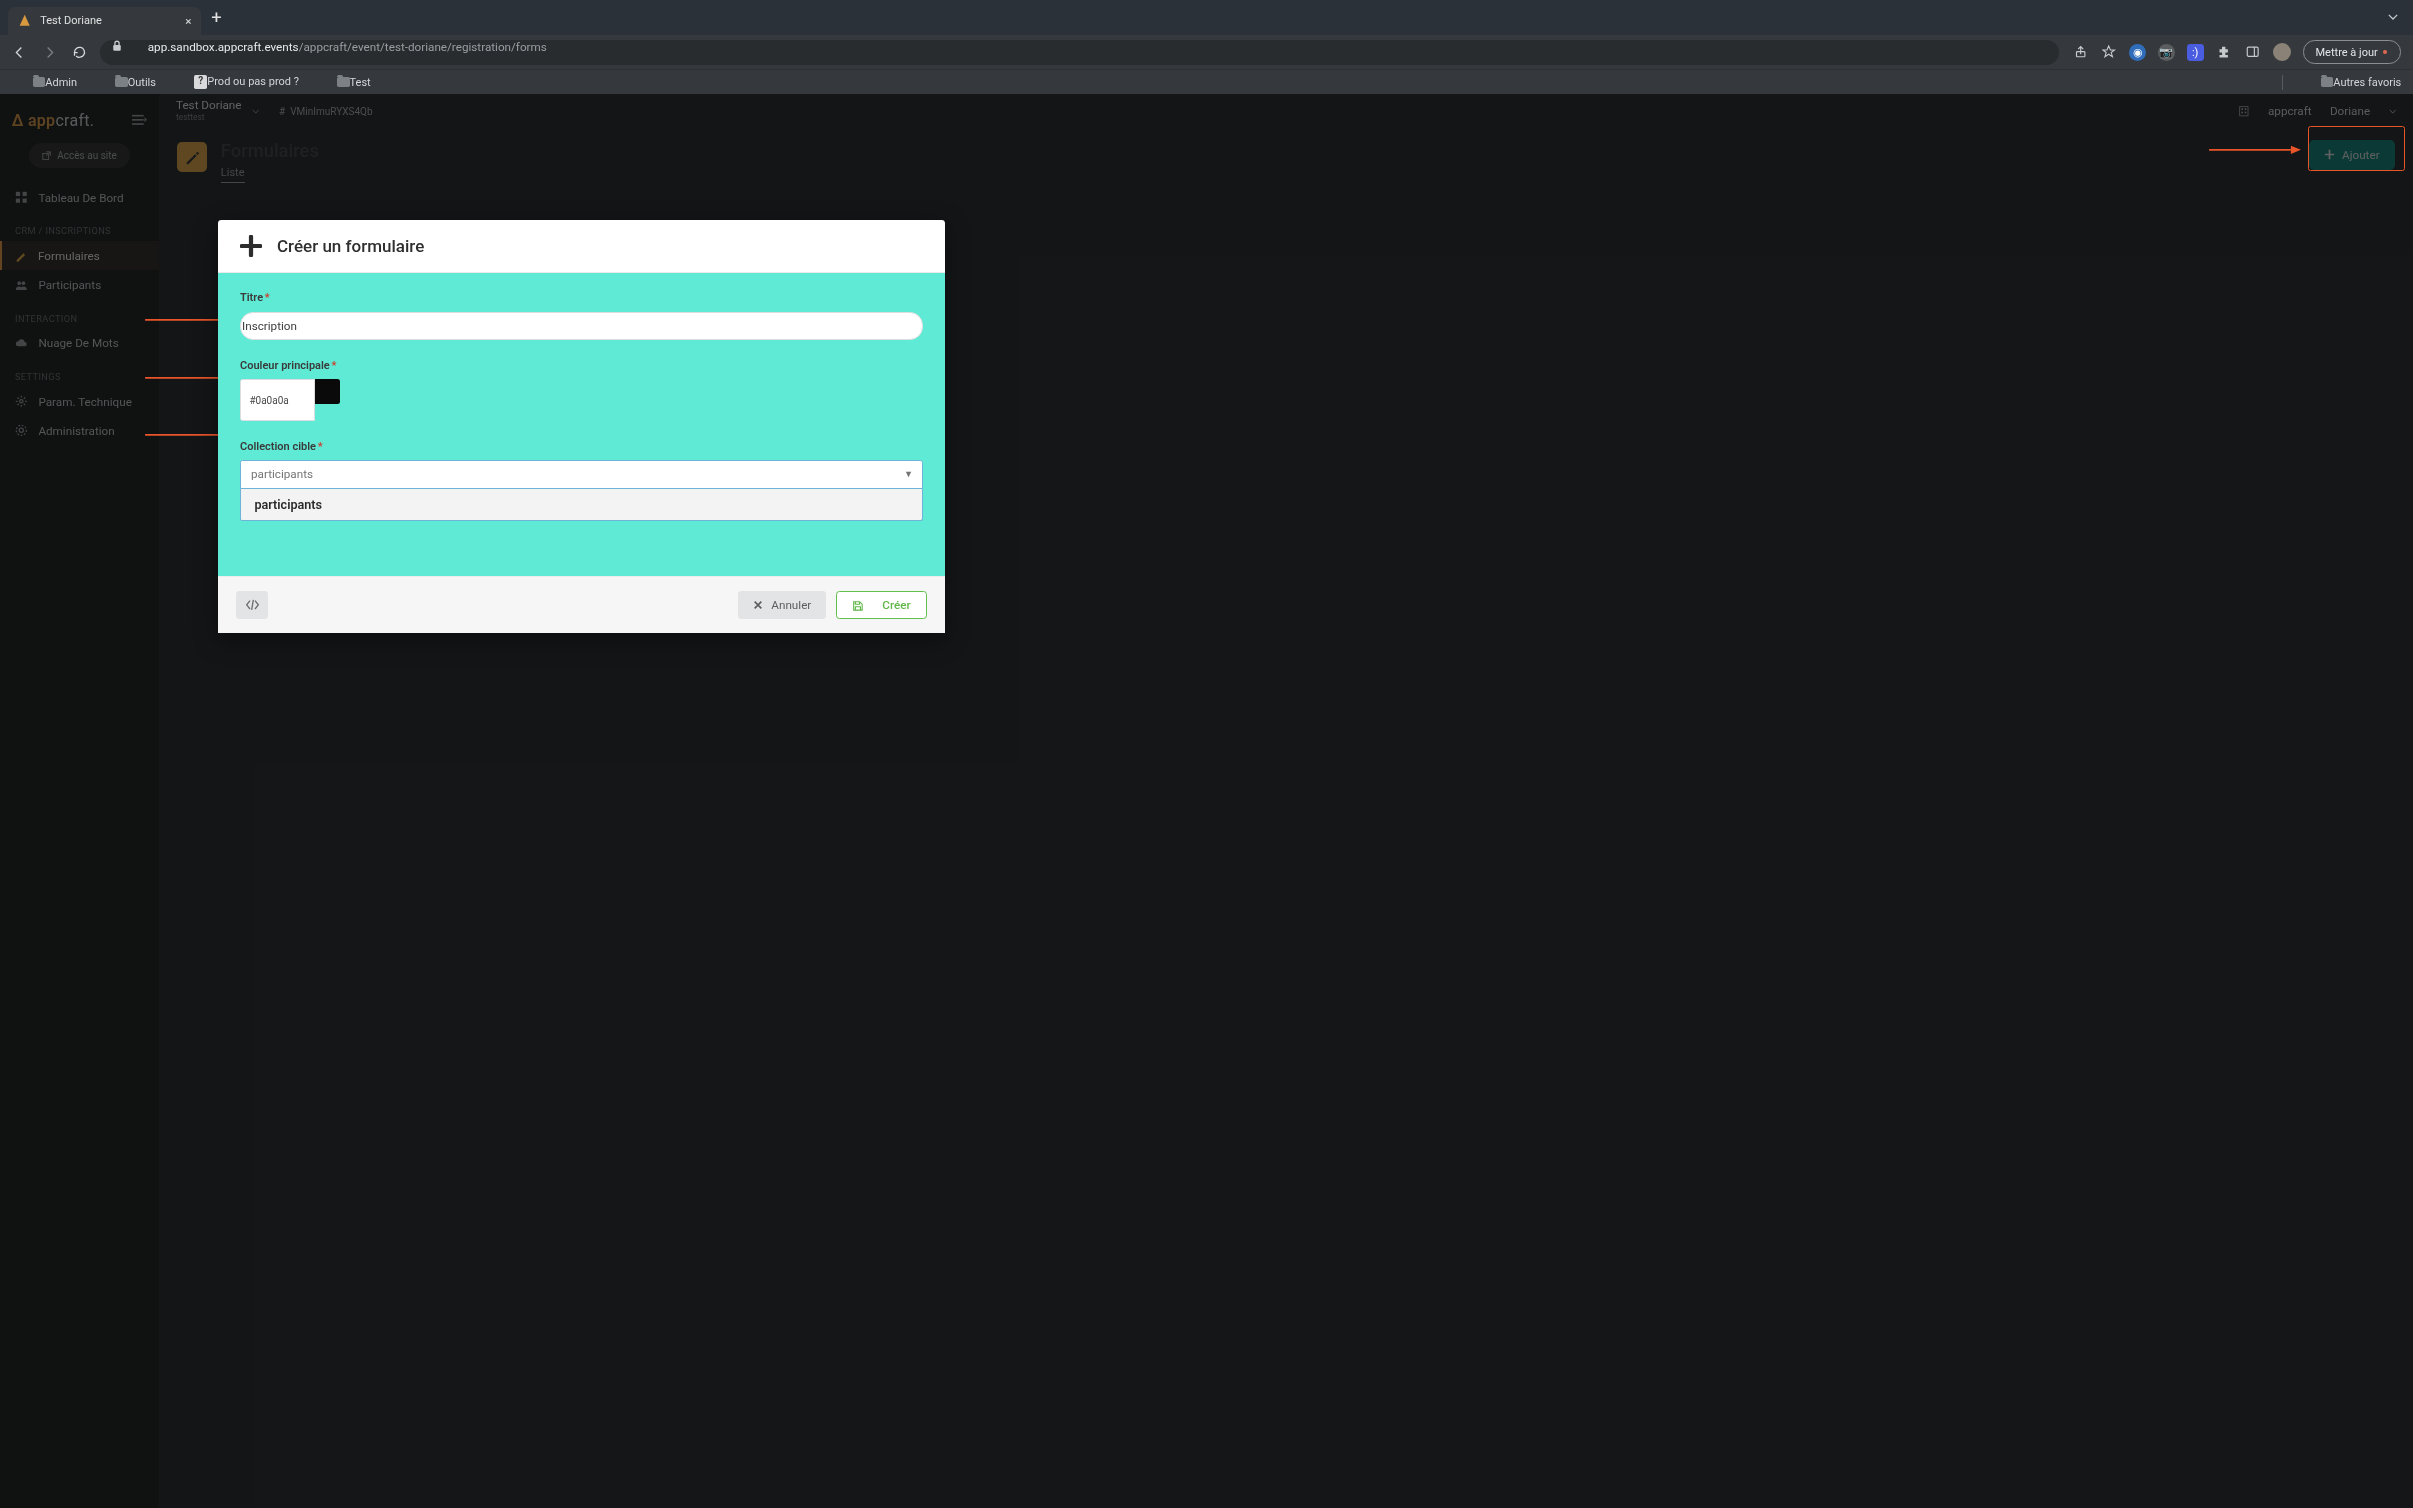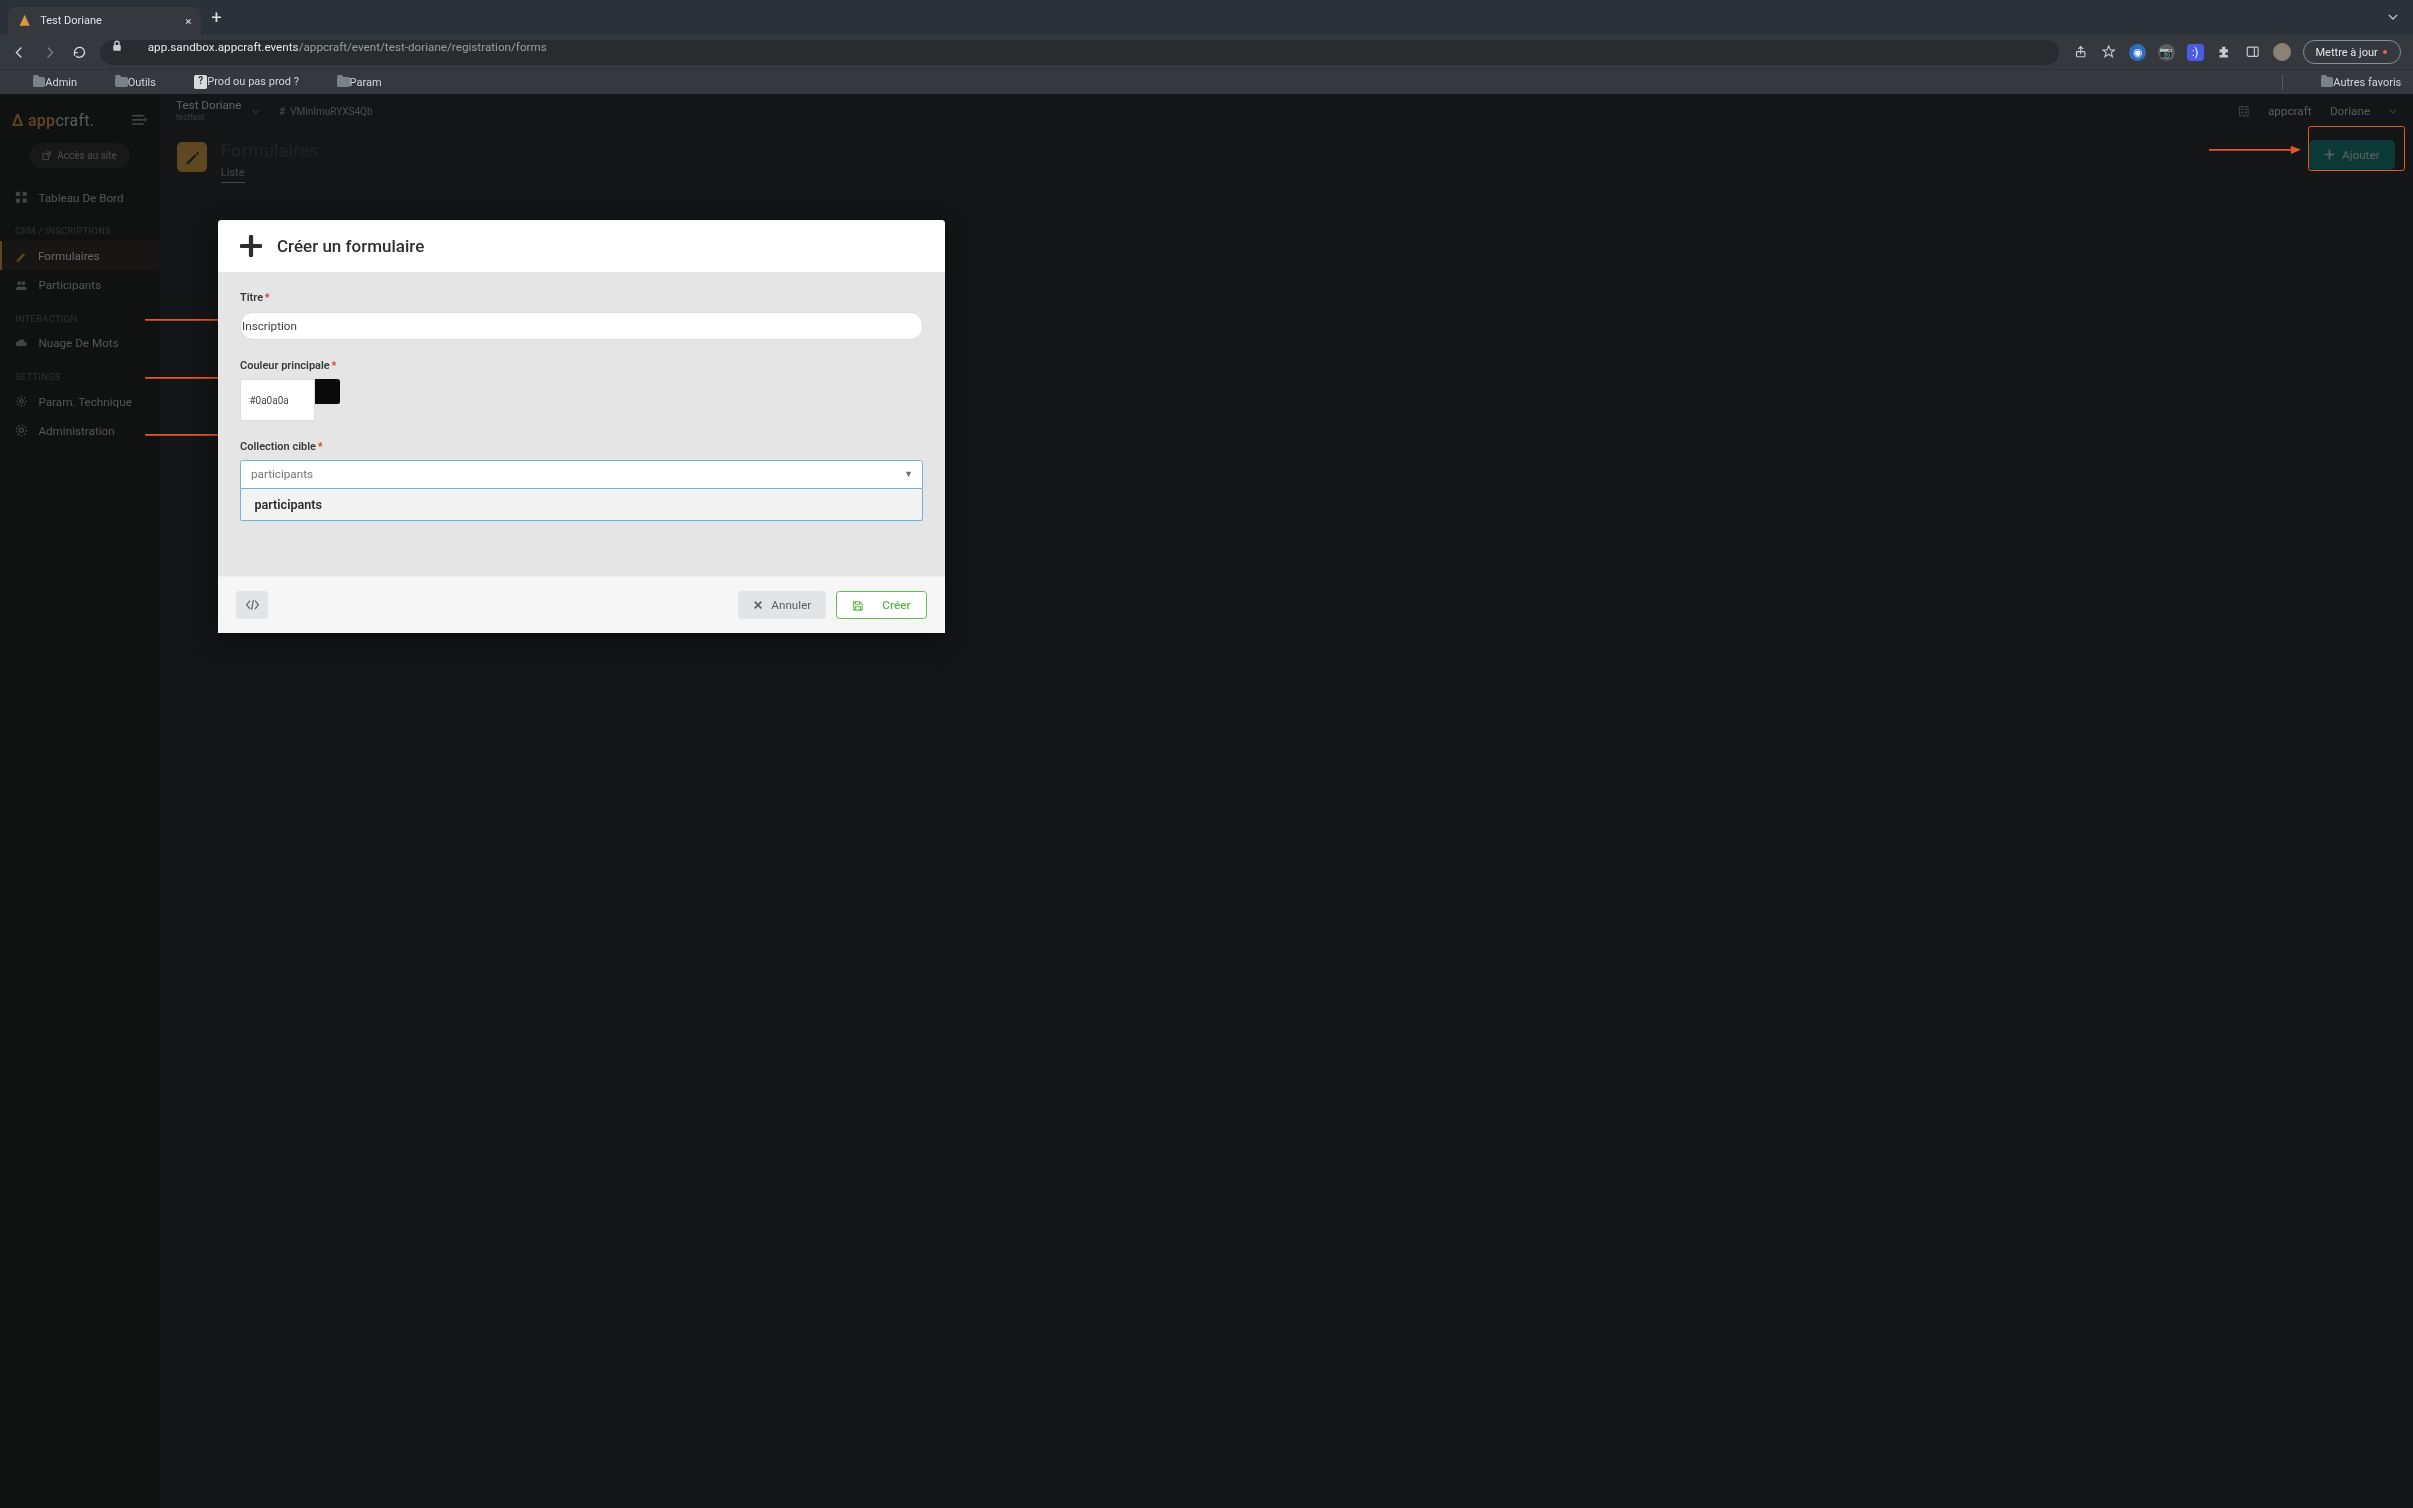--- a/index.html
+++ b/index.html
@@ -78,21 +78,21 @@
 .arrow svg polygon { fill: #e8552a; }
 
 
 .dimmer { position: absolute; inset: 0; background: rgba(10,10,10,0.55); }
 
 
 .modal { position: absolute; left: 218px; top: 220px; width: 727px; background: #fff; border-radius: 3.4px; box-shadow: 0 6.7px 25px rgba(0,0,0,0.4); overflow: visible; }
 .modal-header { display: flex; align-items: center; gap: 15px; padding: 15px 22px; border-bottom: 0.8px solid #eaeaea; }
 .modal-header .plus-ico svg { width: 22px; height: 22px; }
 .modal-header h2 { font-size: 17px; font-weight: 500; color: #2f2f2f; }
-.modal-body { padding: 18.4px 22px 55px; background: #e5e5e5; }
+.modal-body { padding: 18.4px 22px 55px; background: #5eead4; }
 .field { margin-bottom: 18.4px; }
 .field-label { font-size: 11px; font-weight: 600; color: #3a3a3a; margin-bottom: 7.5px; display: block; }
 .req { color: #d23a2a; margin-left: 1.7px; }
 .text-input { width: 100%; height: 28.5px; border: 0.8px solid #dcdddf; border-radius: 13px; padding: 0 1px; font-size: 11.7px; color: #3c3c3c; outline: none; }
 .color-row { display: flex; gap: 0; }
 .color-input { width: 75px; height: 42px; border: 0.8px solid #dcdddf; border-radius: 2.5px 0 0 2.5px; padding: 0 8.4px; font-size: 10px; color: #4a4a4a; outline: none; }
 .color-swatch { width: 25px; height: 25px; background: #0a0a0a; border-radius: 0 2.5px 2.5px 0; }
 .select-wrap { position: relative; }
 .select-input { width: 100%; height: 28.5px; border: 0.8px solid #6db4d8; border-radius: 2.5px 2.5px 0 0; padding: 0 10px; font-size: 11.7px; color: #8f9194; outline: none; background: #fff; }
 .select-caret { position: absolute; right: 10px; top: 7.5px; color: #727476; font-size: 9.2px; }
@@ -199,21 +199,21 @@
     <div class="bookmark">
         <span class="folder"></span>
         <span>Outils</span>
       </div>
     <div class="bookmark">
         <span class="help">?</span>
         <span>Prod ou pas prod ?</span>
       </div>
     <div class="bookmark">
         <span class="folder"></span>
-        <span>Param</span>
+        <span>Test</span>
       </div>
     <div class="spacer"></div>
     <div class="sep"></div>
     <div class="bookmark">
         <span class="folder"></span>
         <span>Autres favoris</span>
       </div>
   </div>
 </div>
 

